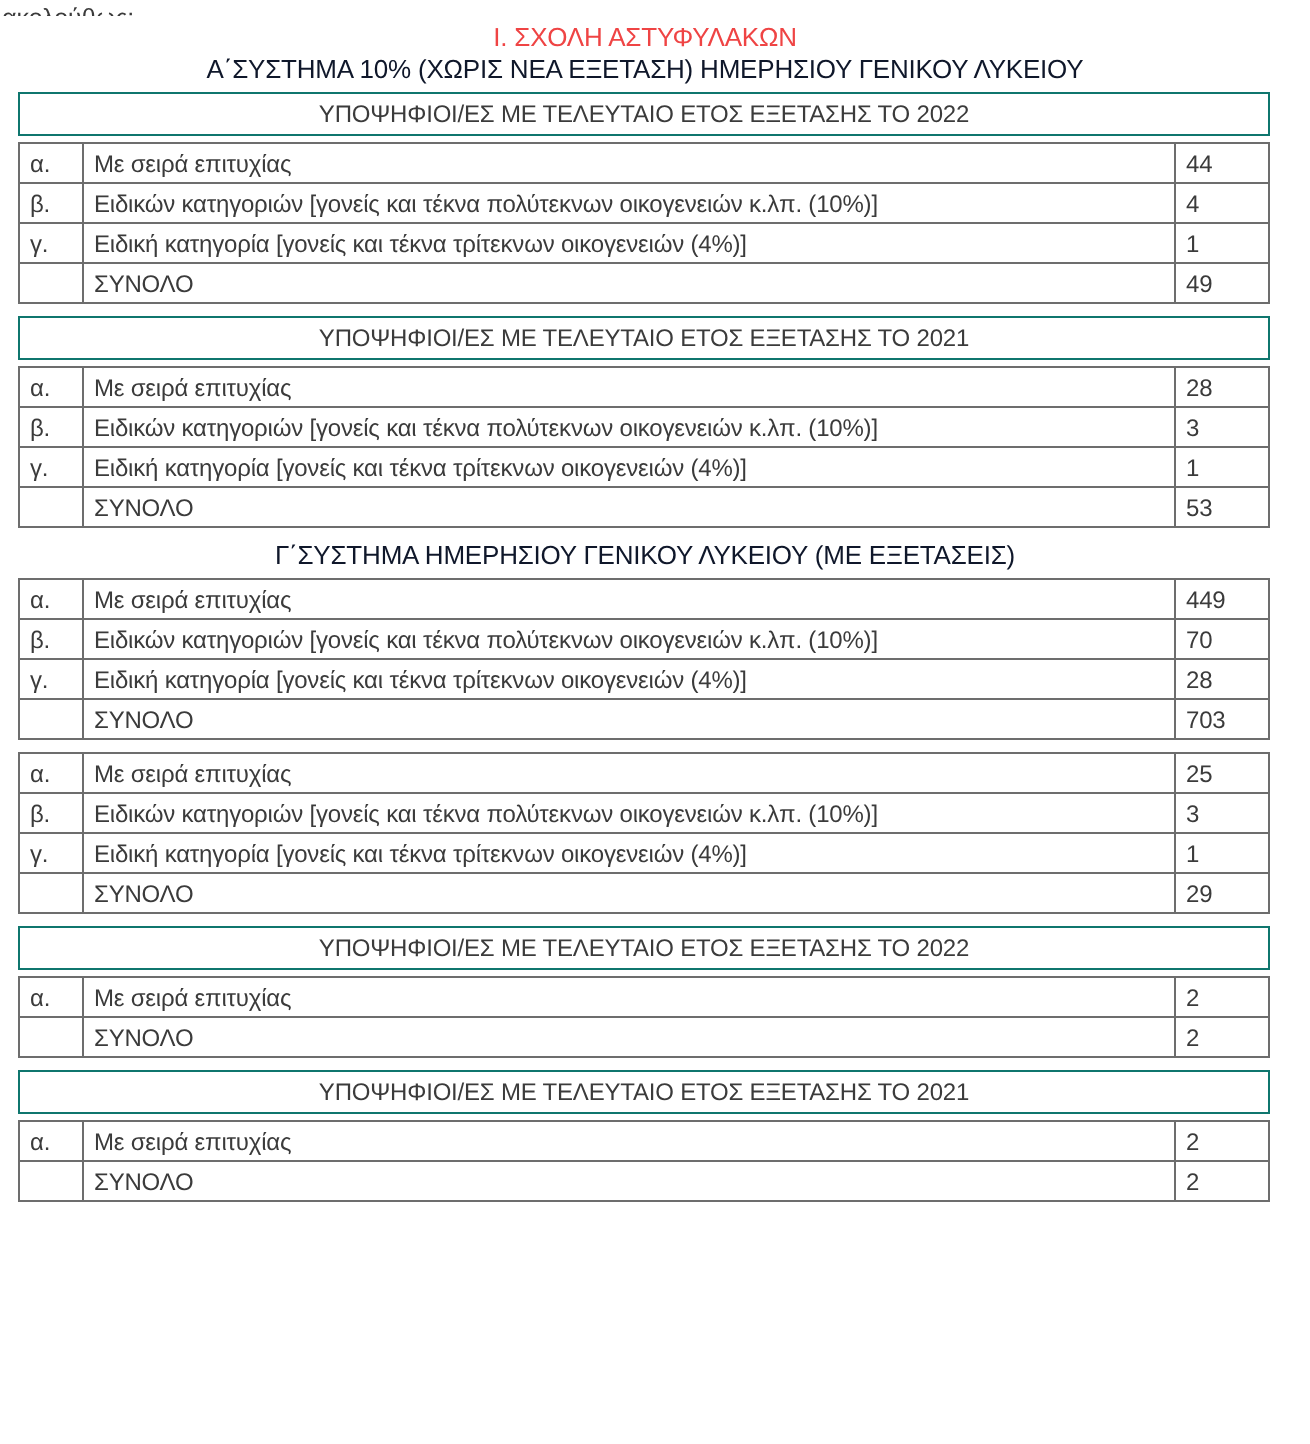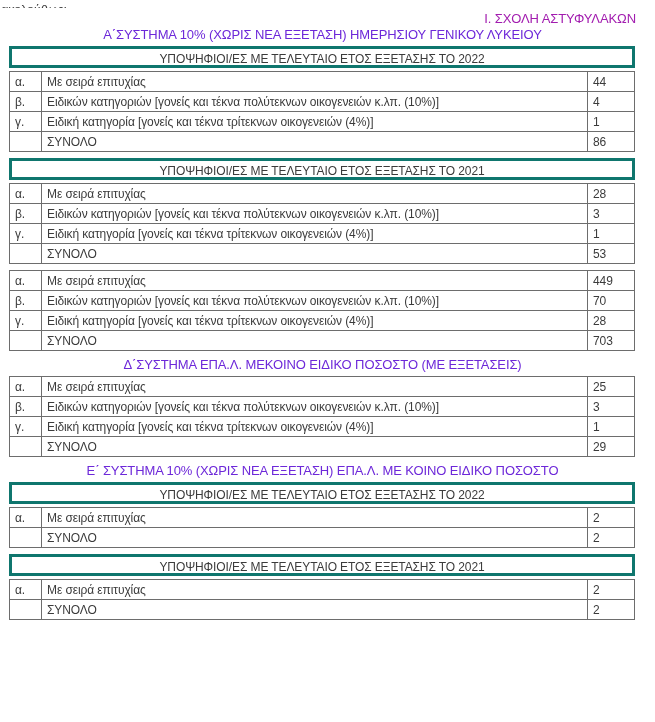--- a/index.html
+++ b/index.html
@@ -17,33 +17,33 @@
   .intro-clip {
     height:8px; overflow:hidden; margin-left:1px;
   }
   .intro-clip span {
     display:inline-block; margin-top:-8px;
     font-size:12.5px; line-height:15px; color:#3b3b3b;
   }
 
   .main-title {
     width:627px; margin:3px 0 0 9px;
-    text-align:right; font-size:13px; line-height:15px;
-    letter-spacing:-0.1px; color:#a21caf;
+    text-align:center; font-size:13px; line-height:15px;
+    letter-spacing:-0.1px; color:#ef4444;
   }
   .section-title {
     width:627px; margin:4px 0 4px 9px;
     text-align:center; font-size:13px; line-height:15px;
-    letter-spacing:-0.1px; color:#6d28d9;
+    letter-spacing:-0.1px; color:#0f172a;
   }
   .section-title.first { margin-top:1px; }
 
   .header-box {
     width:626px; margin:0 0 3px 9px;
-    border:3px solid #0f766e;
+    border:1px solid #0f766e;
     height:22px; line-height:20px;
     text-align:center; font-size:12px;
     color:#3b3b3b;
     letter-spacing:-0.1px;
   }
 
   table.dtable {
     width:626px; margin:0 0 6px 9px;
     border-collapse:collapse;
     table-layout:fixed;
@@ -90,21 +90,21 @@
             <td class="c-value">4</td>
           </tr>
           <tr>
             <td class="c-letter">γ.</td>
             <td class="c-label">Ειδική κατηγορία [γονείς και τέκνα τρίτεκνων οικογενειών (4%)]</td>
             <td class="c-value">1</td>
           </tr>
           <tr>
             <td class="c-letter"></td>
             <td class="c-label">ΣΥΝΟΛΟ</td>
-            <td class="c-value">86</td>
+            <td class="c-value">49</td>
           </tr>
         </tbody>
       </table>
     <div class="header-box">ΥΠΟΨΗΦΙΟΙ/ΕΣ ΜΕ ΤΕΛΕΥΤΑΙΟ ΕΤΟΣ ΕΞΕΤΑΣΗΣ ΤΟ 2021</div>
     <table class="dtable">
         <tbody>
           <tr>
             <td class="c-letter">α.</td>
             <td class="c-label">Με σειρά επιτυχίας</td>
             <td class="c-value">28</td>
@@ -123,20 +123,21 @@
             <td class="c-letter"></td>
             <td class="c-label">ΣΥΝΟΛΟ</td>
             <td class="c-value">53</td>
           </tr>
         </tbody>
       </table>
   </div>
 
 
   <div>
+    <div class="section-title">Γ΄ΣΥΣΤΗΜΑ ΗΜΕΡΗΣΙΟΥ ΓΕΝΙΚΟΥ ΛΥΚΕΙΟΥ (ΜΕ ΕΞΕΤΑΣΕΙΣ)</div>
     <table class="dtable">
         <tbody>
           <tr>
             <td class="c-letter">α.</td>
             <td class="c-label">Με σειρά επιτυχίας</td>
             <td class="c-value">449</td>
           </tr>
           <tr>
             <td class="c-letter">β.</td>
             <td class="c-label">Ειδικών κατηγοριών [γονείς και τέκνα πολύτεκνων οικογενειών κ.λπ. (10%)]</td>
@@ -150,21 +151,20 @@
           <tr>
             <td class="c-letter"></td>
             <td class="c-label">ΣΥΝΟΛΟ</td>
             <td class="c-value">703</td>
           </tr>
         </tbody>
       </table>
   </div>
 
   <div>
-    <div class="section-title">Δ΄ΣΥΣΤΗΜΑ ΕΠΑ.Λ. ΜΕΚΟΙΝΟ ΕΙΔΙΚΟ ΠΟΣΟΣΤΟ (ΜΕ ΕΞΕΤΑΣΕΙΣ)</div>
     <table class="dtable">
         <tbody>
           <tr>
             <td class="c-letter">α.</td>
             <td class="c-label">Με σειρά επιτυχίας</td>
             <td class="c-value">25</td>
           </tr>
           <tr>
             <td class="c-letter">β.</td>
             <td class="c-label">Ειδικών κατηγοριών [γονείς και τέκνα πολύτεκνων οικογενειών κ.λπ. (10%)]</td>
@@ -178,21 +178,20 @@
           <tr>
             <td class="c-letter"></td>
             <td class="c-label">ΣΥΝΟΛΟ</td>
             <td class="c-value">29</td>
           </tr>
         </tbody>
       </table>
   </div>
 
   <div>
-    <div class="section-title">Ε΄ ΣΥΣΤΗΜΑ 10% (ΧΩΡΙΣ ΝΕΑ ΕΞΕΤΑΣΗ) ΕΠΑ.Λ. ΜΕ ΚΟΙΝΟ ΕΙΔΙΚΟ ΠΟΣΟΣΤΟ</div>
     <div class="header-box">ΥΠΟΨΗΦΙΟΙ/ΕΣ ΜΕ ΤΕΛΕΥΤΑΙΟ ΕΤΟΣ ΕΞΕΤΑΣΗΣ ΤΟ 2022</div>
     <table class="dtable">
         <tbody>
           <tr>
             <td class="c-letter">α.</td>
             <td class="c-label">Με σειρά επιτυχίας</td>
             <td class="c-value">2</td>
           </tr>
           <tr>
             <td class="c-letter"></td>

